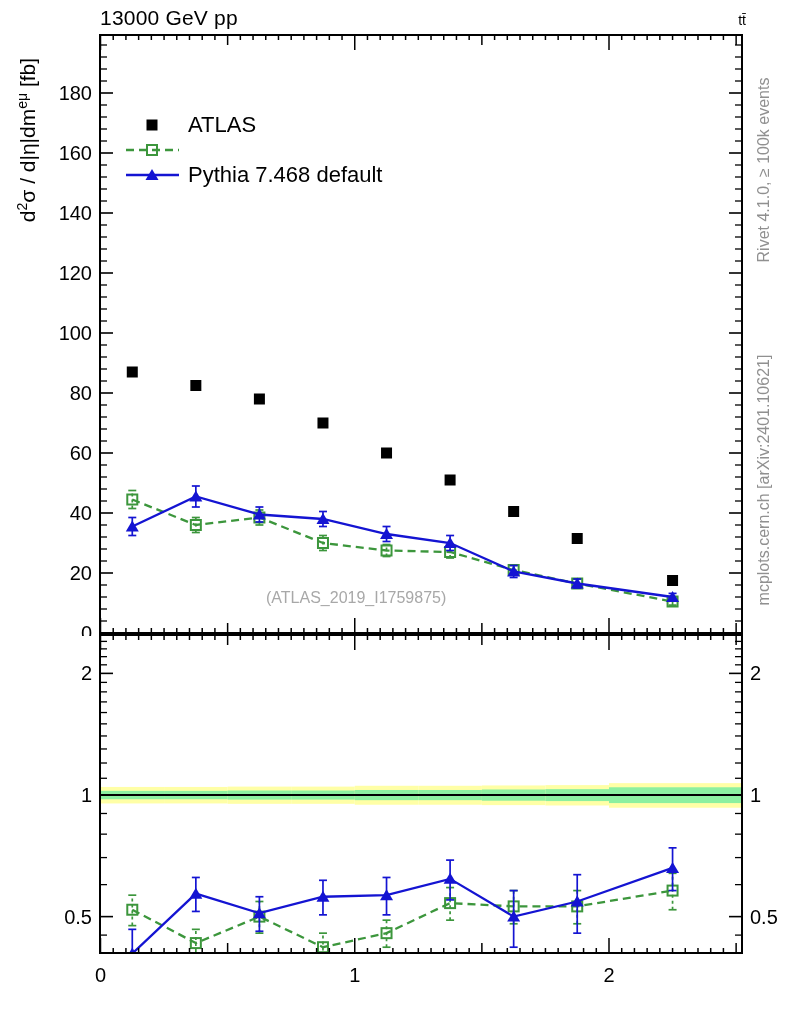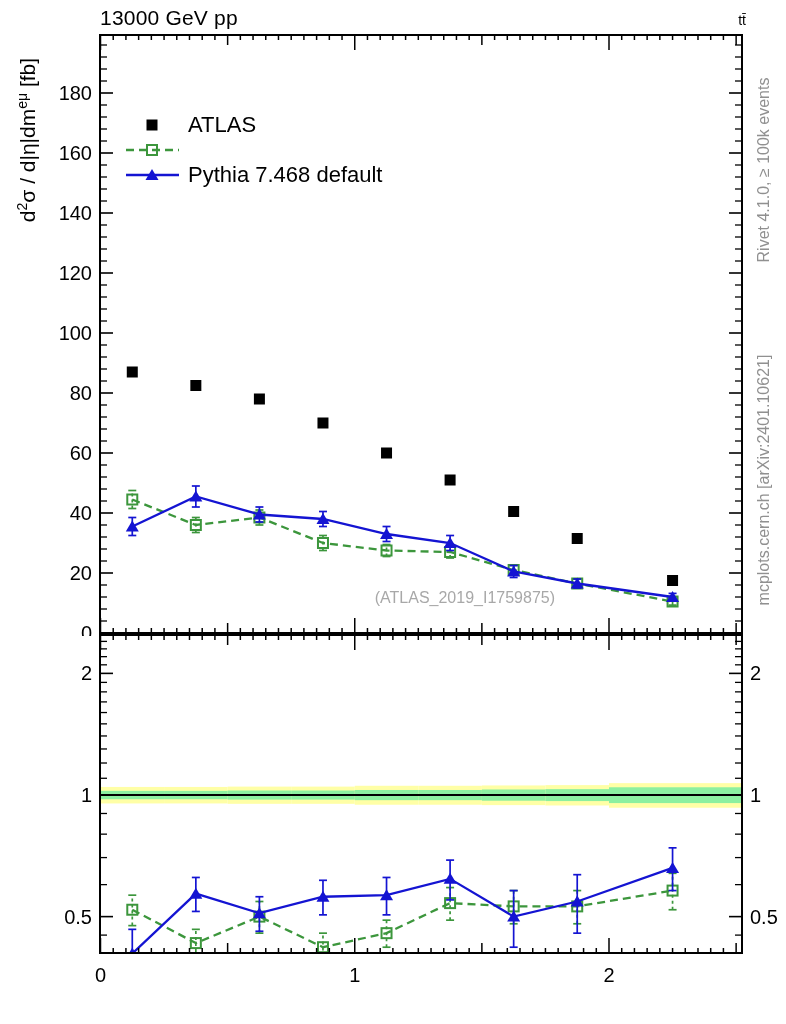--- a/index.html
+++ b/index.html
@@ -10,21 +10,21 @@
   .title-right{right:40px;top:5px;font-size:14px;margin-top:7px;}
   .rot{transform:rotate(-90deg);transform-origin:center center;white-space:nowrap;text-align:center;}
   .ylabel-main{width:320px;height:30px;left:-132px;top:125px;font-size:21px;line-height:30px;}
   .ylabel-main sup{font-size:14px;}
   .ylabel-ratio{width:200px;height:22px;left:-62px;top:784px;font-size:16.5px;line-height:22px;}
   .xlabel{right:44px;top:982px;font-size:20px;}
   .xlabel sup{font-size:14px;}
   .sidenote{color:#909090;font-size:16px;height:20px;line-height:20px;}
   .sidenote.top{width:260px;left:634px;top:160px;}
   .sidenote.bottom{width:300px;left:614px;top:470px;}
-  .watermark{left:255px;top:589px;width:300px;text-align:right;font-size:16px;color:#a8a8a8;z-index:1;}
+  .watermark{left:266px;top:589px;width:300px;text-align:left;font-size:16px;color:#a8a8a8;z-index:1;}
   svg.plot{left:0;top:0;z-index:2;}
   .legend-label{font-size:22px;line-height:22px;z-index:3;}
   .ll-0{left:188px;top:114px;}
   .ll-1{left:188px;top:139px;}
   .ll-2{left:188px;top:164px;}
   sup{line-height:0;}
 </style>
 </head>
 <body>
 

